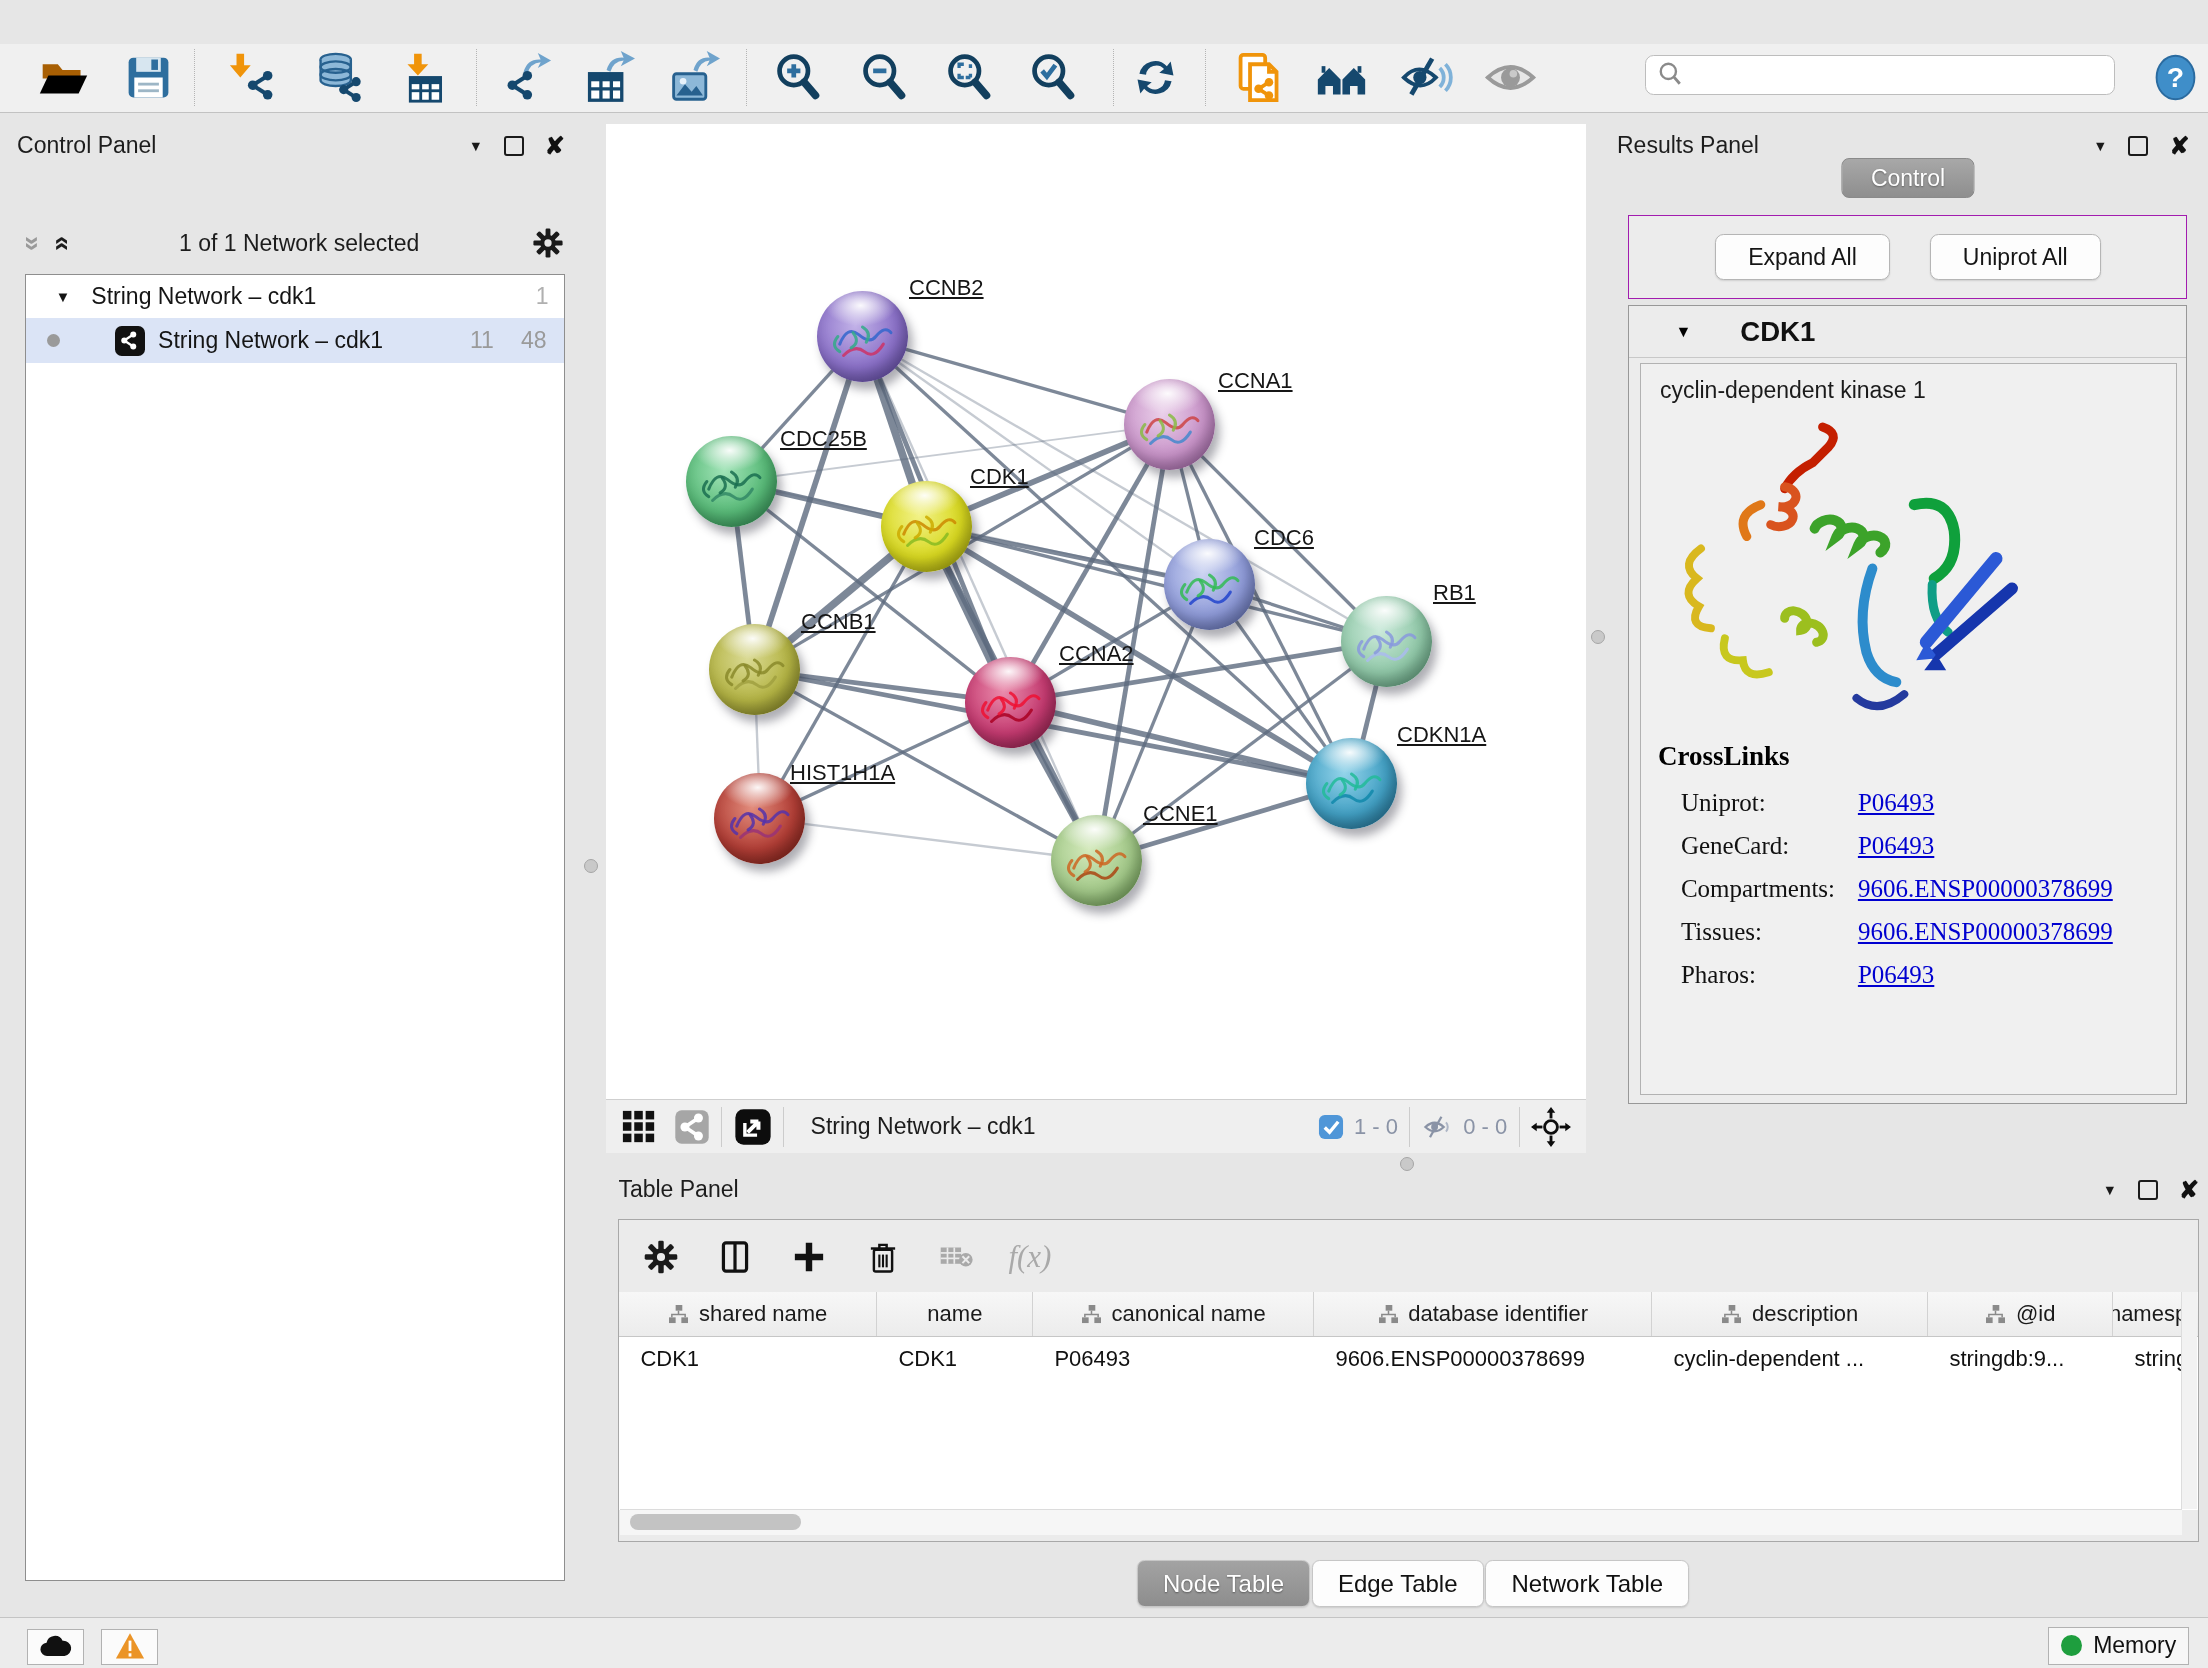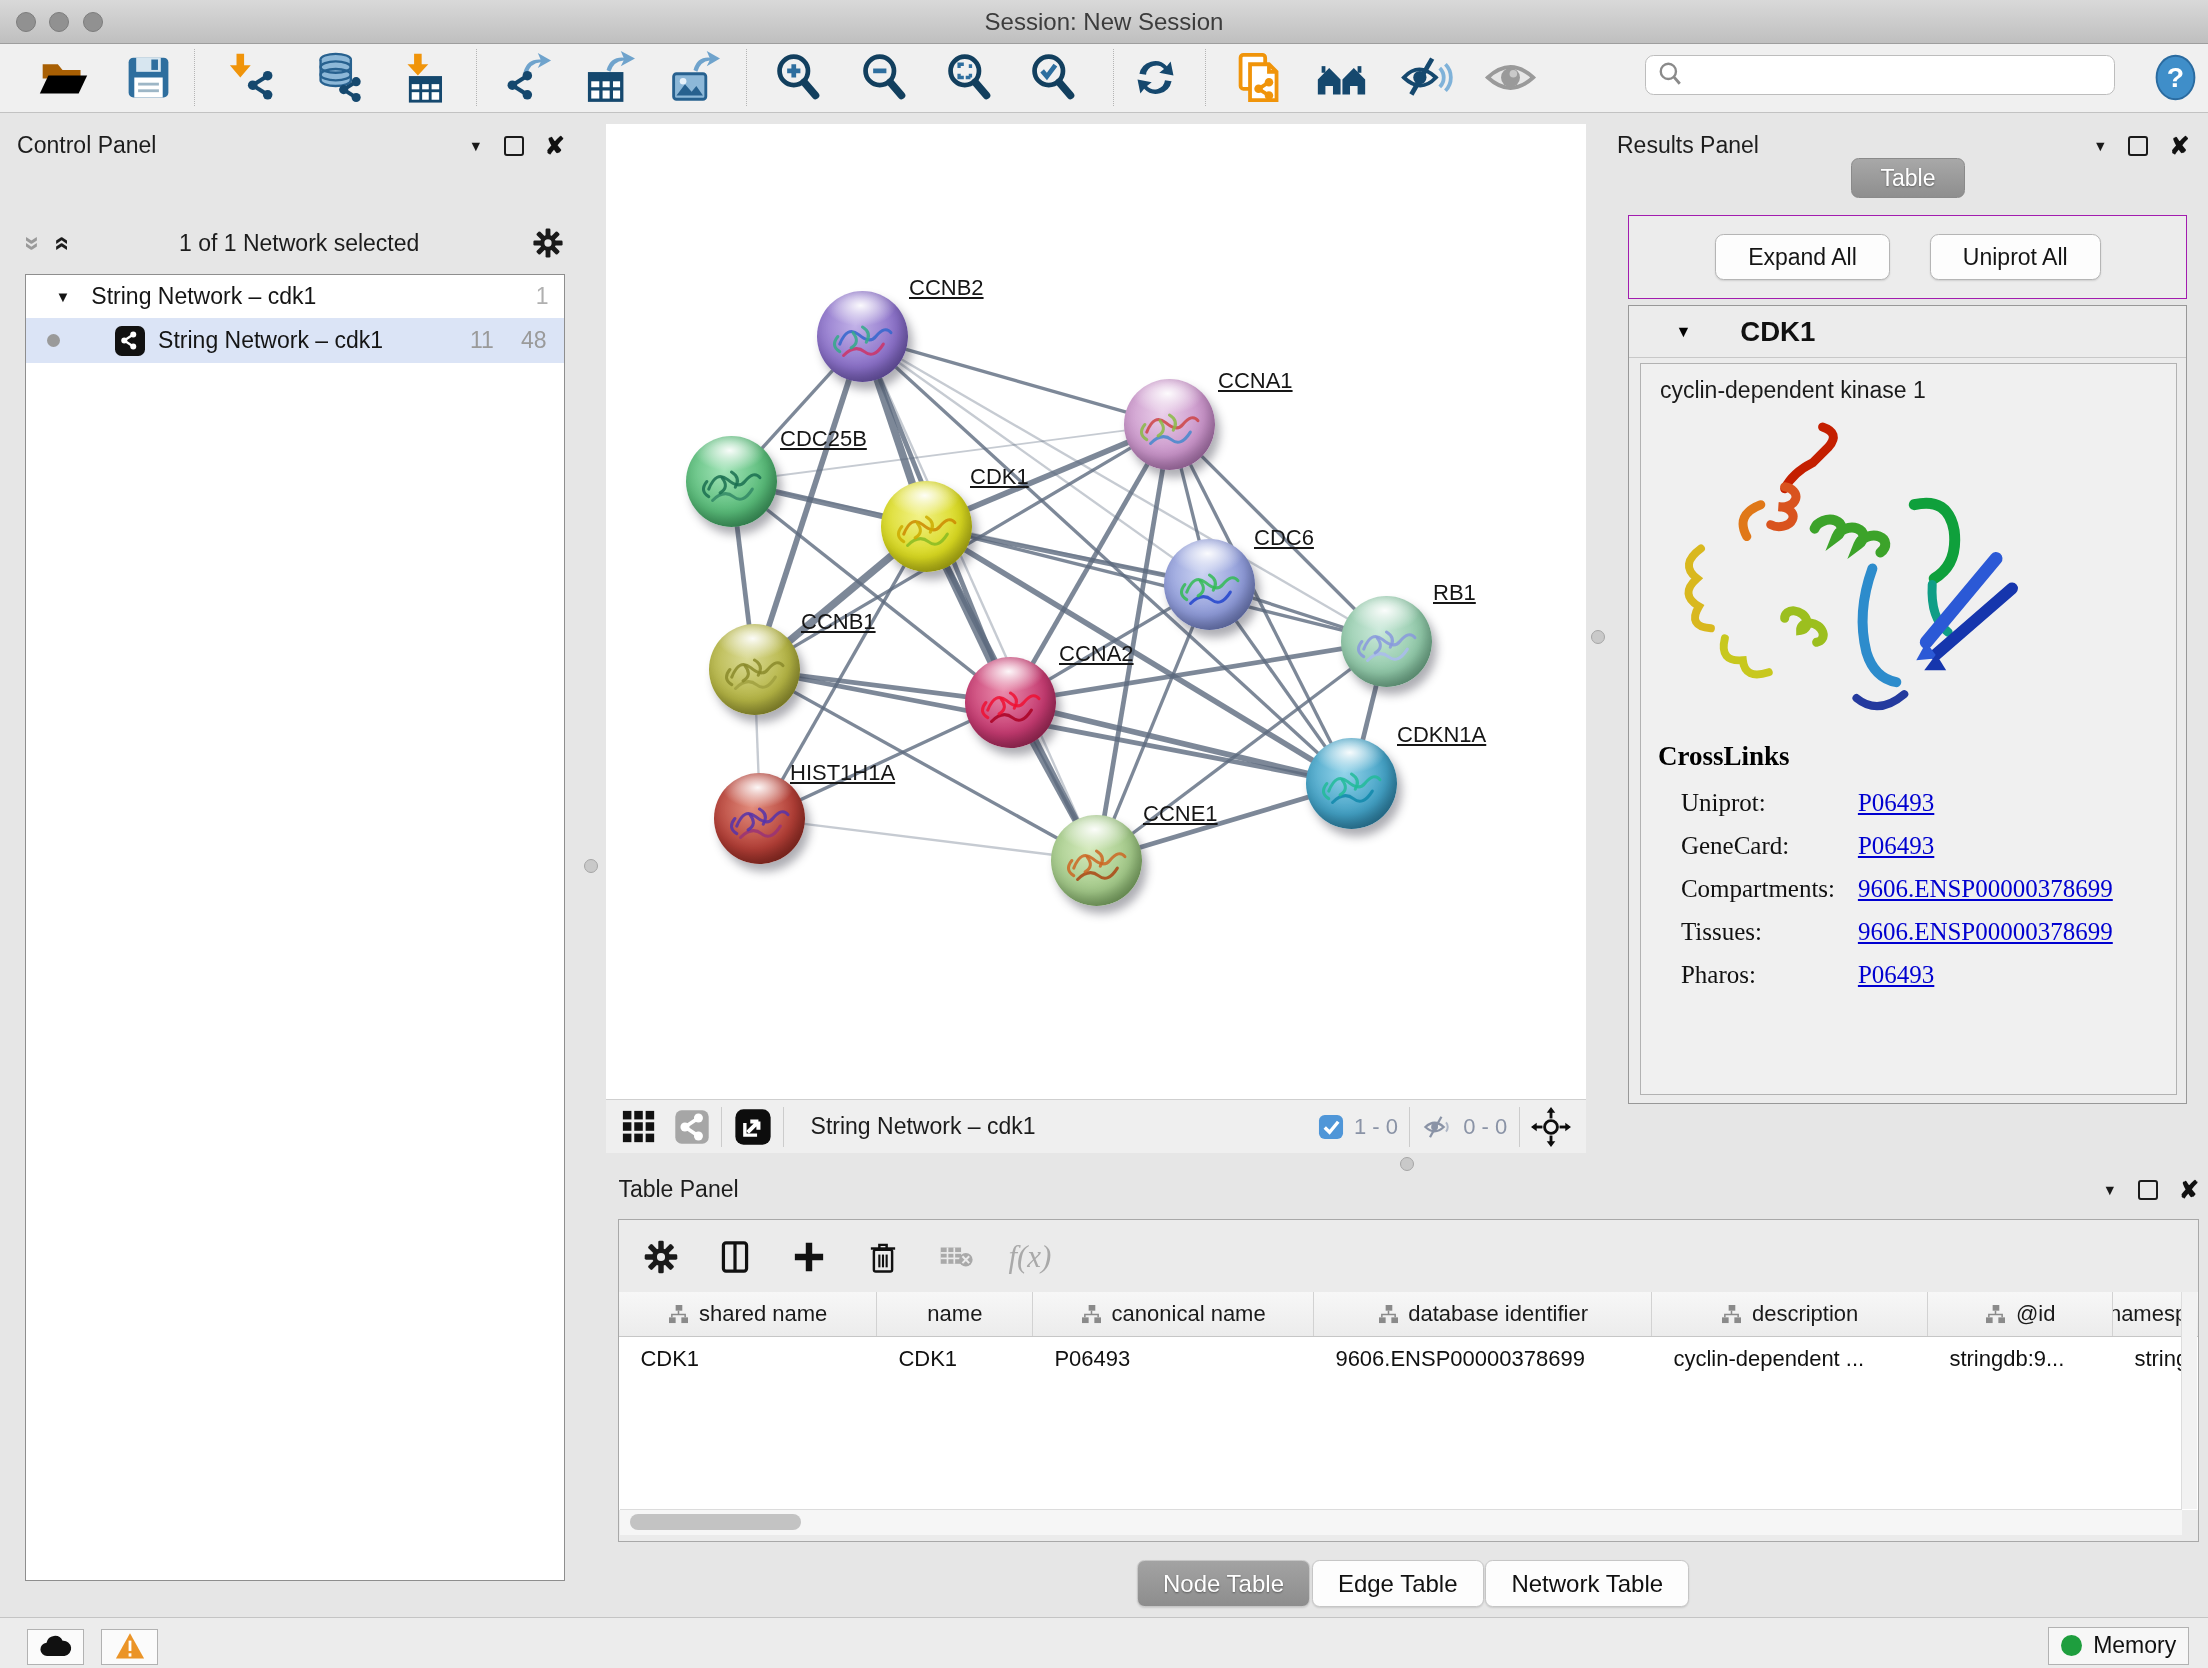--- a/index.html
+++ b/index.html
@@ -114,26 +114,20 @@
     display:flex;align-items:center;justify-content:center;}
   .memory-btn{position:absolute;right:19px;top:8.6px;width:139px;height:36px;background:#f7f7f7;border:1.9px solid #b2b2b2;
     display:flex;align-items:center;justify-content:center;gap:11.4px;font-size:23px;color:#111;}
   .mem-dot{width:21px;height:21px;border-radius:50%;background:#1e9e3e;}
 </style>
 </head>
 <body>
 
 <div class="app">
 
-  <div class="titlebar">
-    <span class="tl-dot" style="left:16px"></span>
-    <span class="tl-dot" style="left:49px"></span>
-    <span class="tl-dot" style="left:83px"></span>
-    <div class="win-title">Session: New Session</div>
-  </div>
 
   <div class="toolbar">
     <div class="tool" style="left:37px">
       <svg viewBox="0 0 56 56">
           <path d="M6 14 h16 l5 6 h19 v9 H6 z" fill="#a85f03"></path>
           <path d="M3 45 l9-19 h41 l-9 19 z" fill="#f2a màn33c"></path>
         </svg>
     </div>
     <div class="tool" style="left:122px">
       <svg viewBox="0 0 56 56">
@@ -567,21 +561,21 @@
   <span class="grip-dot" style="left:1591px;top:630px"></span>
   <span class="grip-dot" style="left:1400px;top:1157px"></span>
 
   <div class="results-panel">
     <span class="panel-title" style="position:absolute;left:0;top:7.6px">Results Panel</span>
     <div class="pc-group" style="right:9.5px;top:9.5px">
       <span class="pc-arrow">▼</span>
       <span class="pc-float"></span>
       <span class="pc-close">✘</span>
     </div>
-    <div class="rp-tab">Table</div>
+    <div class="rp-tab">Control</div>
     <div class="rp-box1">
       <button class="rp-btn">Expand All</button>
       <button class="rp-btn">Uniprot All</button>
     </div>
     <div class="rp-box2">
       <div class="rp-sec-head">
         <span class="tri">▼</span>
         <span class="pname">CDK1</span>
       </div>
       <div class="rp-inner">

